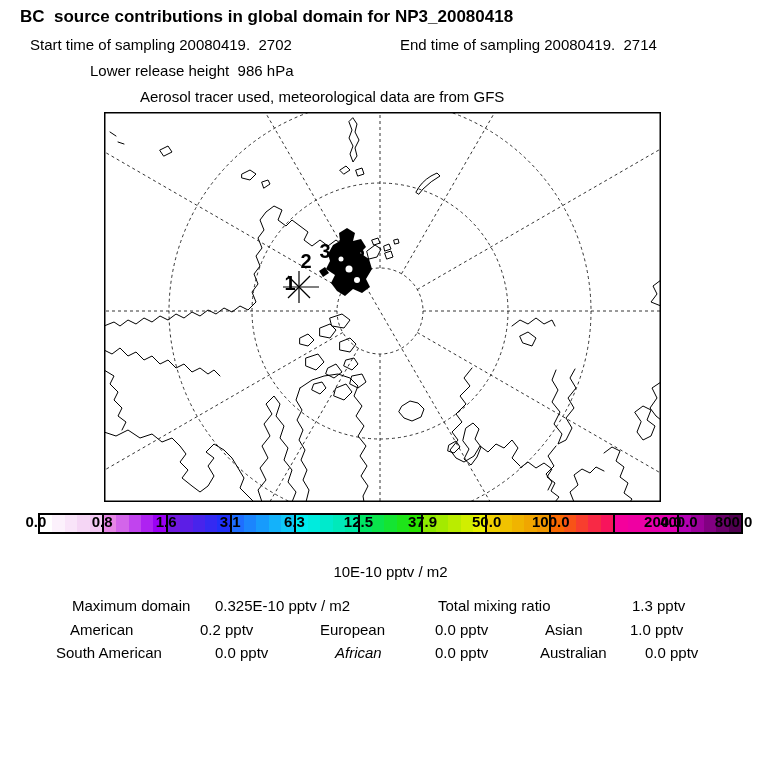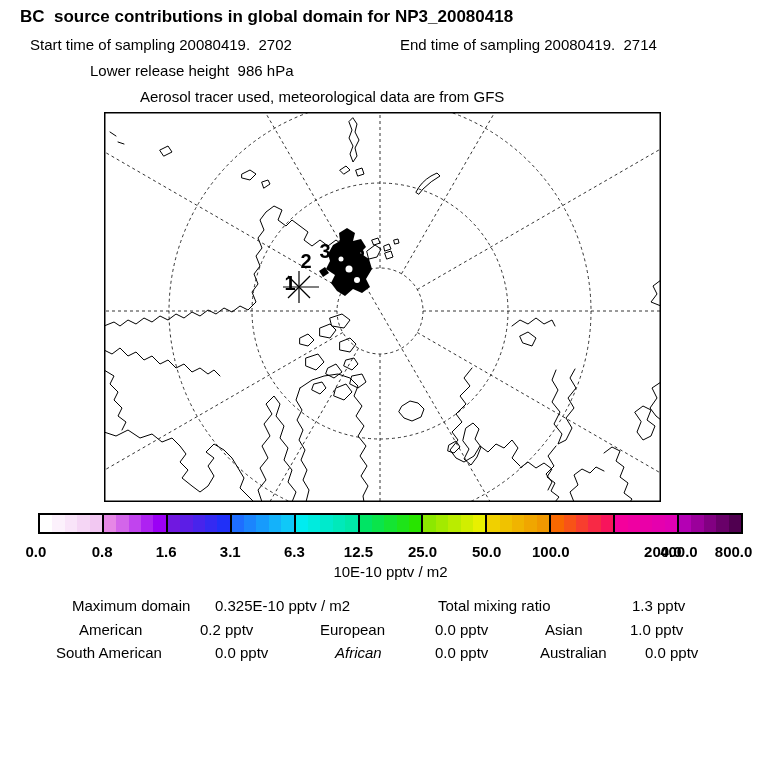--- a/index.html
+++ b/index.html
@@ -14,21 +14,21 @@
   #map-frame{position:absolute;left:104px;top:112px;width:557px;height:390px;}
   #map-frame svg{display:block;}
   svg text.day-label{font:bold 20px "Liberation Sans",sans-serif;fill:#000;}
   .coast{fill:none;stroke:#000;stroke-width:1;stroke-linejoin:round;stroke-linecap:round;}
   .grat{fill:none;stroke:#000;stroke-width:0.8;stroke-dasharray:3 3;}
   #colorbar{position:absolute;left:38px;top:513px;width:705px;height:21px;
             border:2px solid #000;box-sizing:border-box;display:flex;}
   .cb-seg{flex:1;display:flex;}
   .cb-seg + .cb-seg{border-left:2px solid #000;}
   .cb-cell{flex:1;}
-  #cb-ticks{position:absolute;left:38px;top:543px;width:711px;height:18px;}
+  #cb-ticks{position:absolute;left:38px;top:513px;width:711px;height:18px;}
   .cb-tick{position:absolute;transform:translateX(-50%);font-size:15px;font-weight:bold;white-space:pre;}
   #cb-unit{position:absolute;left:38px;top:563px;width:705px;text-align:center;font-size:15px;}
   .stat{font-size:15px;}
 </style>
 </head>
 <body>
 
 <div id="page">
 
   <div id="title" class="abs">BC  source contributions in global domain for NP3_20080418</div>
@@ -186,35 +186,35 @@
         <div class="cb-cell" style="background: rgb(80, 0, 80);"></div>
       </div>
     </div>
   <div id="cb-ticks">
       <span class="cb-tick" style="left: 0px; transform: translateX(-60%);">0.0</span>
       <span class="cb-tick" style="left: 64.0909px;">0.8</span>
       <span class="cb-tick" style="left: 128.182px;">1.6</span>
       <span class="cb-tick" style="left: 192.273px;">3.1</span>
       <span class="cb-tick" style="left: 256.364px;">6.3</span>
       <span class="cb-tick" style="left: 320.455px;">12.5</span>
-      <span class="cb-tick" style="left: 384.545px;">25.0</span>
+      <span class="cb-tick" style="left: 384.545px;">37.9</span>
       <span class="cb-tick" style="left: 448.636px;">50.0</span>
       <span class="cb-tick" style="left: 512.727px;">100.0</span>
       <span class="cb-tick" style="left: 576.818px; margin-left: 48px;">200.0</span>
       <span class="cb-tick" style="left: 640.909px;">400.0</span>
       <span class="cb-tick" style="left: 705px; transform: translateX(-75%);">800.0</span>
     </div>
   <div id="cb-unit">10E-10 pptv / m2</div>
 
   <div class="abs stat" style="left:72px;top:597px;">Maximum domain</div>
   <div class="abs stat" style="left:215px;top:597px;">0.325E-10 pptv / m2</div>
   <div class="abs stat" style="left:438px;top:597px;">Total mixing ratio</div>
   <div class="abs stat" style="left:632px;top:597px;">1.3 pptv</div>
 
-  <div class="abs stat" style="left:79px;top:621px;">American</div>
+  <div class="abs stat" style="left:70px;top:621px;">American</div>
   <div class="abs stat" style="left:200px;top:621px;">0.2 pptv</div>
   <div class="abs stat" style="left:320px;top:621px;">European</div>
   <div class="abs stat" style="left:435px;top:621px;">0.0 pptv</div>
   <div class="abs stat" style="left:545px;top:621px;">Asian</div>
   <div class="abs stat" style="left:630px;top:621px;">1.0 pptv</div>
 
   <div class="abs stat" style="left:56px;top:644px;">South American</div>
   <div class="abs stat" style="left:215px;top:644px;">0.0 pptv</div>
   <div class="abs stat" style="left:335px;top:644px;font-style:italic;">African</div>
   <div class="abs stat" style="left:435px;top:644px;">0.0 pptv</div>

